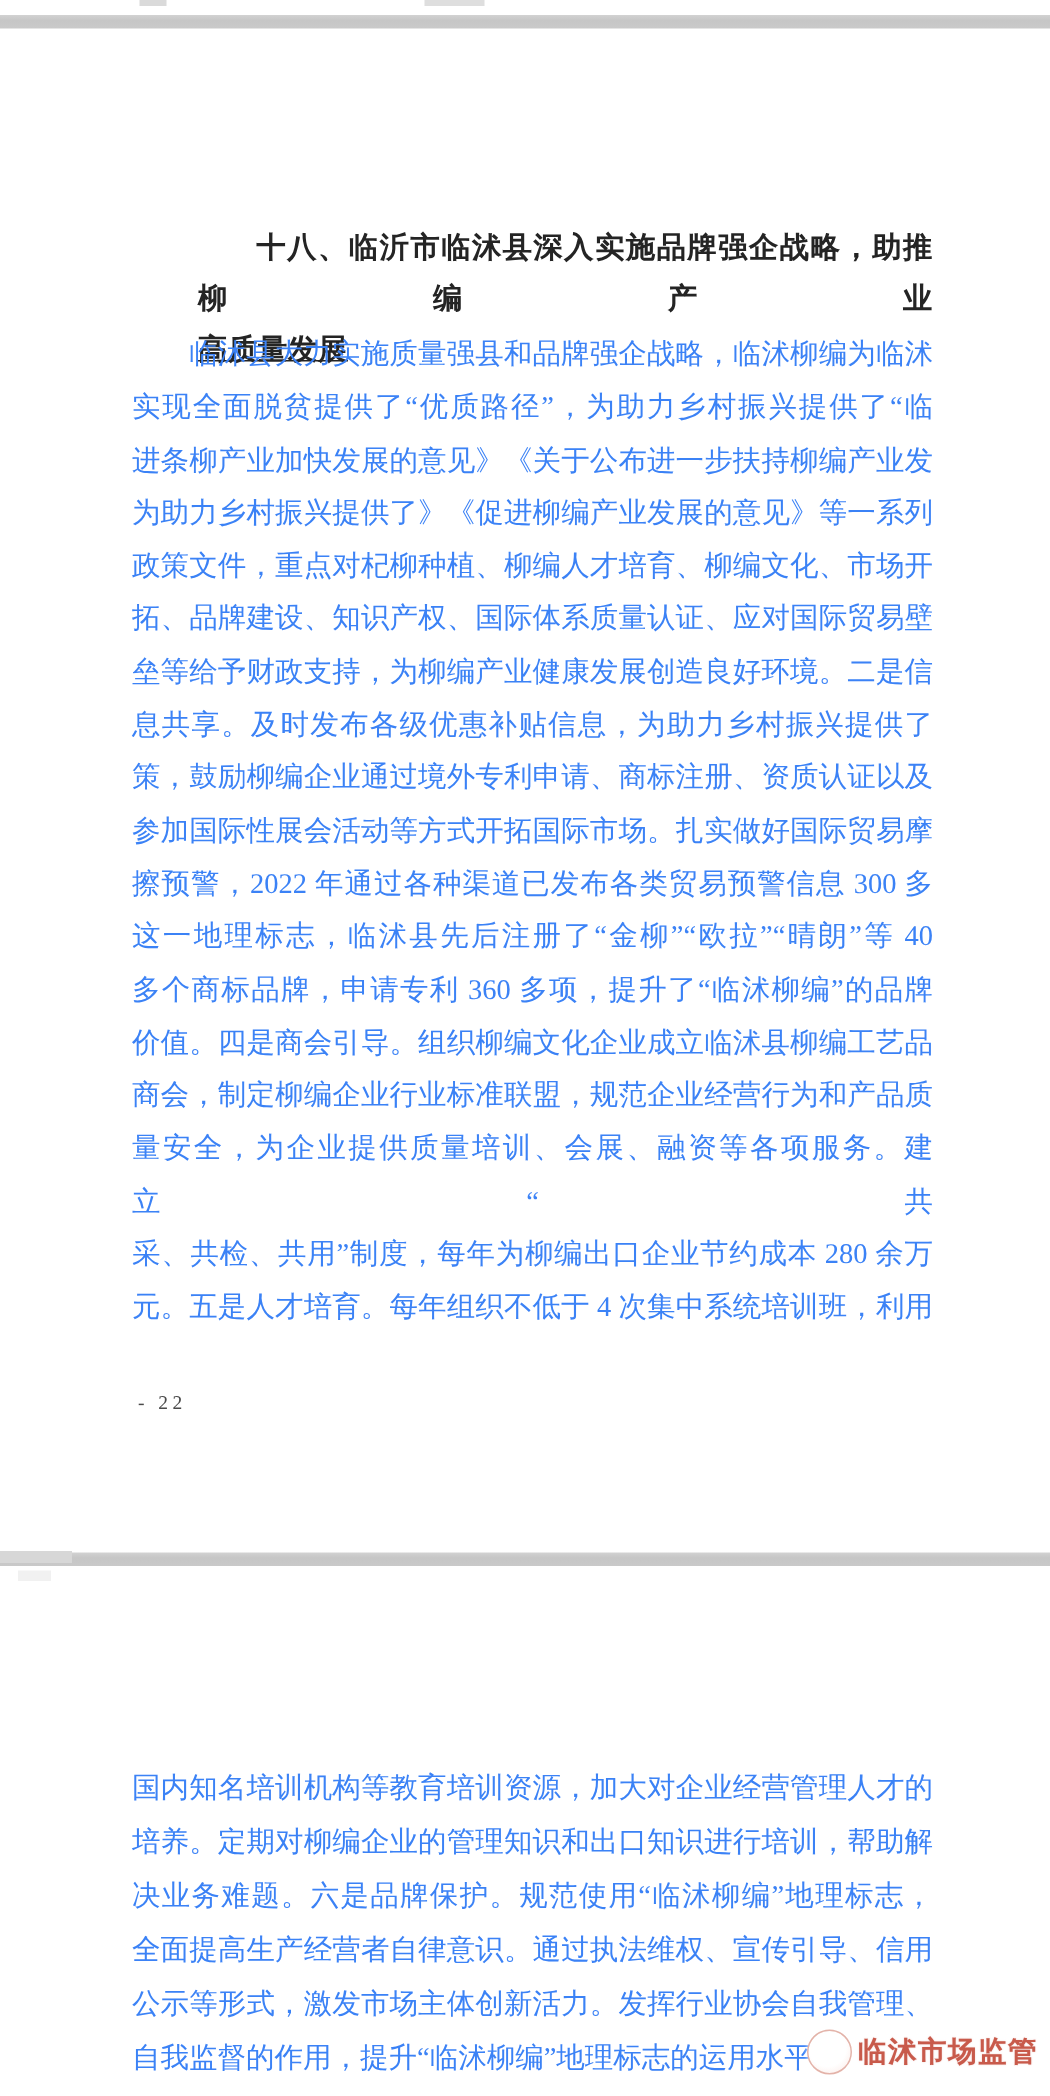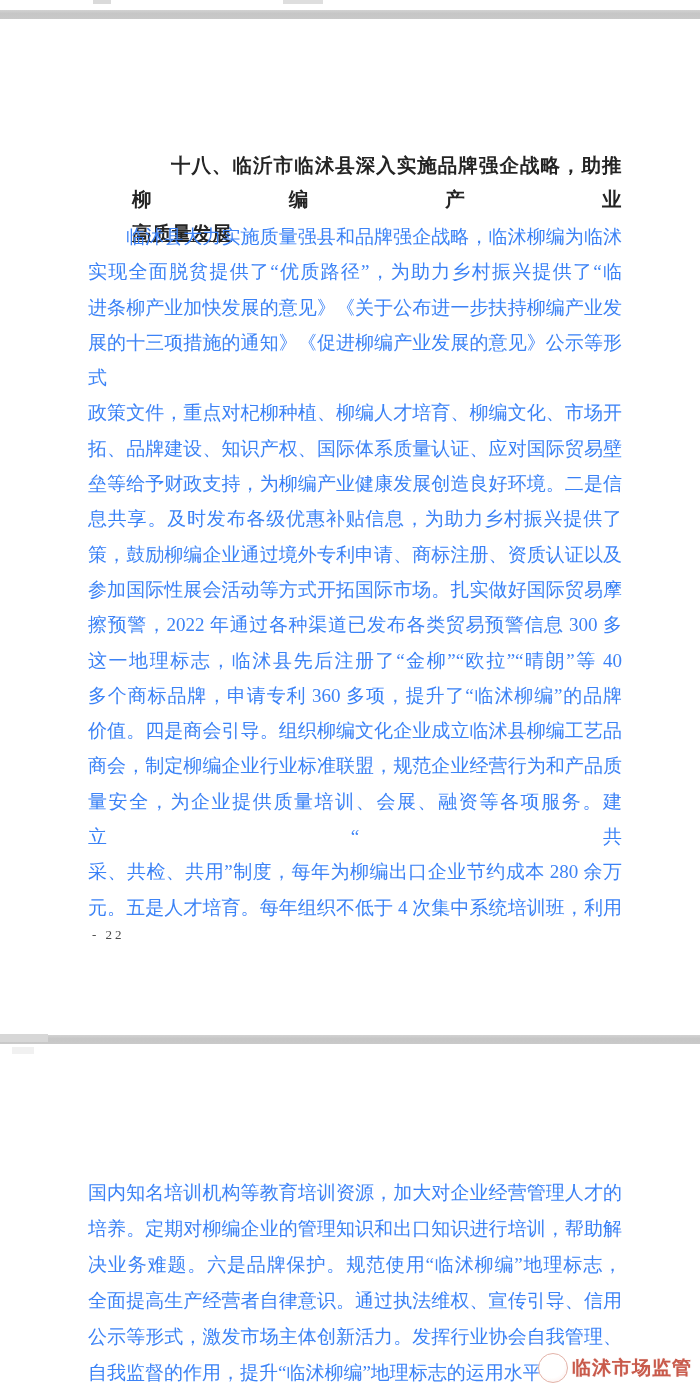--- a/index.html
+++ b/index.html
@@ -75,21 +75,21 @@
 
 <div class="doc-title" id="page1-title">
     <div class="line">十八、临沂市临沭县深入实施品牌强企战略，助推柳编产业</div>
     <div class="line">高质量发展</div>
   </div>
 
 <div class="body-block indent-first" id="page1-body">
     <div class="line">临沭县大力实施质量强县和品牌强企战略，临沭柳编为临沭</div>
     <div class="line">实现全面脱贫提供了“优质路径”，为助力乡村振兴提供了“临</div>
     <div class="line">进条柳产业加快发展的意见》《关于公布进一步扶持柳编产业发</div>
-    <div class="line">展的十三项措施的通知》《促进柳编产业发展的意见》公示等形式</div>
+    <div class="line">为助力乡村振兴提供了》《促进柳编产业发展的意见》等一系列</div>
     <div class="line">政策文件，重点对杞柳种植、柳编人才培育、柳编文化、市场开</div>
     <div class="line">拓、品牌建设、知识产权、国际体系质量认证、应对国际贸易壁</div>
     <div class="line">垒等给予财政支持，为柳编产业健康发展创造良好环境。二是信</div>
     <div class="line">息共享。及时发布各级优惠补贴信息，为助力乡村振兴提供了</div>
     <div class="line">策，鼓励柳编企业通过境外专利申请、商标注册、资质认证以及</div>
     <div class="line">参加国际性展会活动等方式开拓国际市场。扎实做好国际贸易摩</div>
     <div class="line">擦预警，2022 年通过各种渠道已发布各类贸易预警信息 300 多</div>
     <div class="line">这一地理标志，临沭县先后注册了“金柳”“欧拉”“晴朗”等 40</div>
     <div class="line">多个商标品牌，申请专利 360 多项，提升了“临沭柳编”的品牌</div>
     <div class="line">价值。四是商会引导。组织柳编文化企业成立临沭县柳编工艺品</div>

